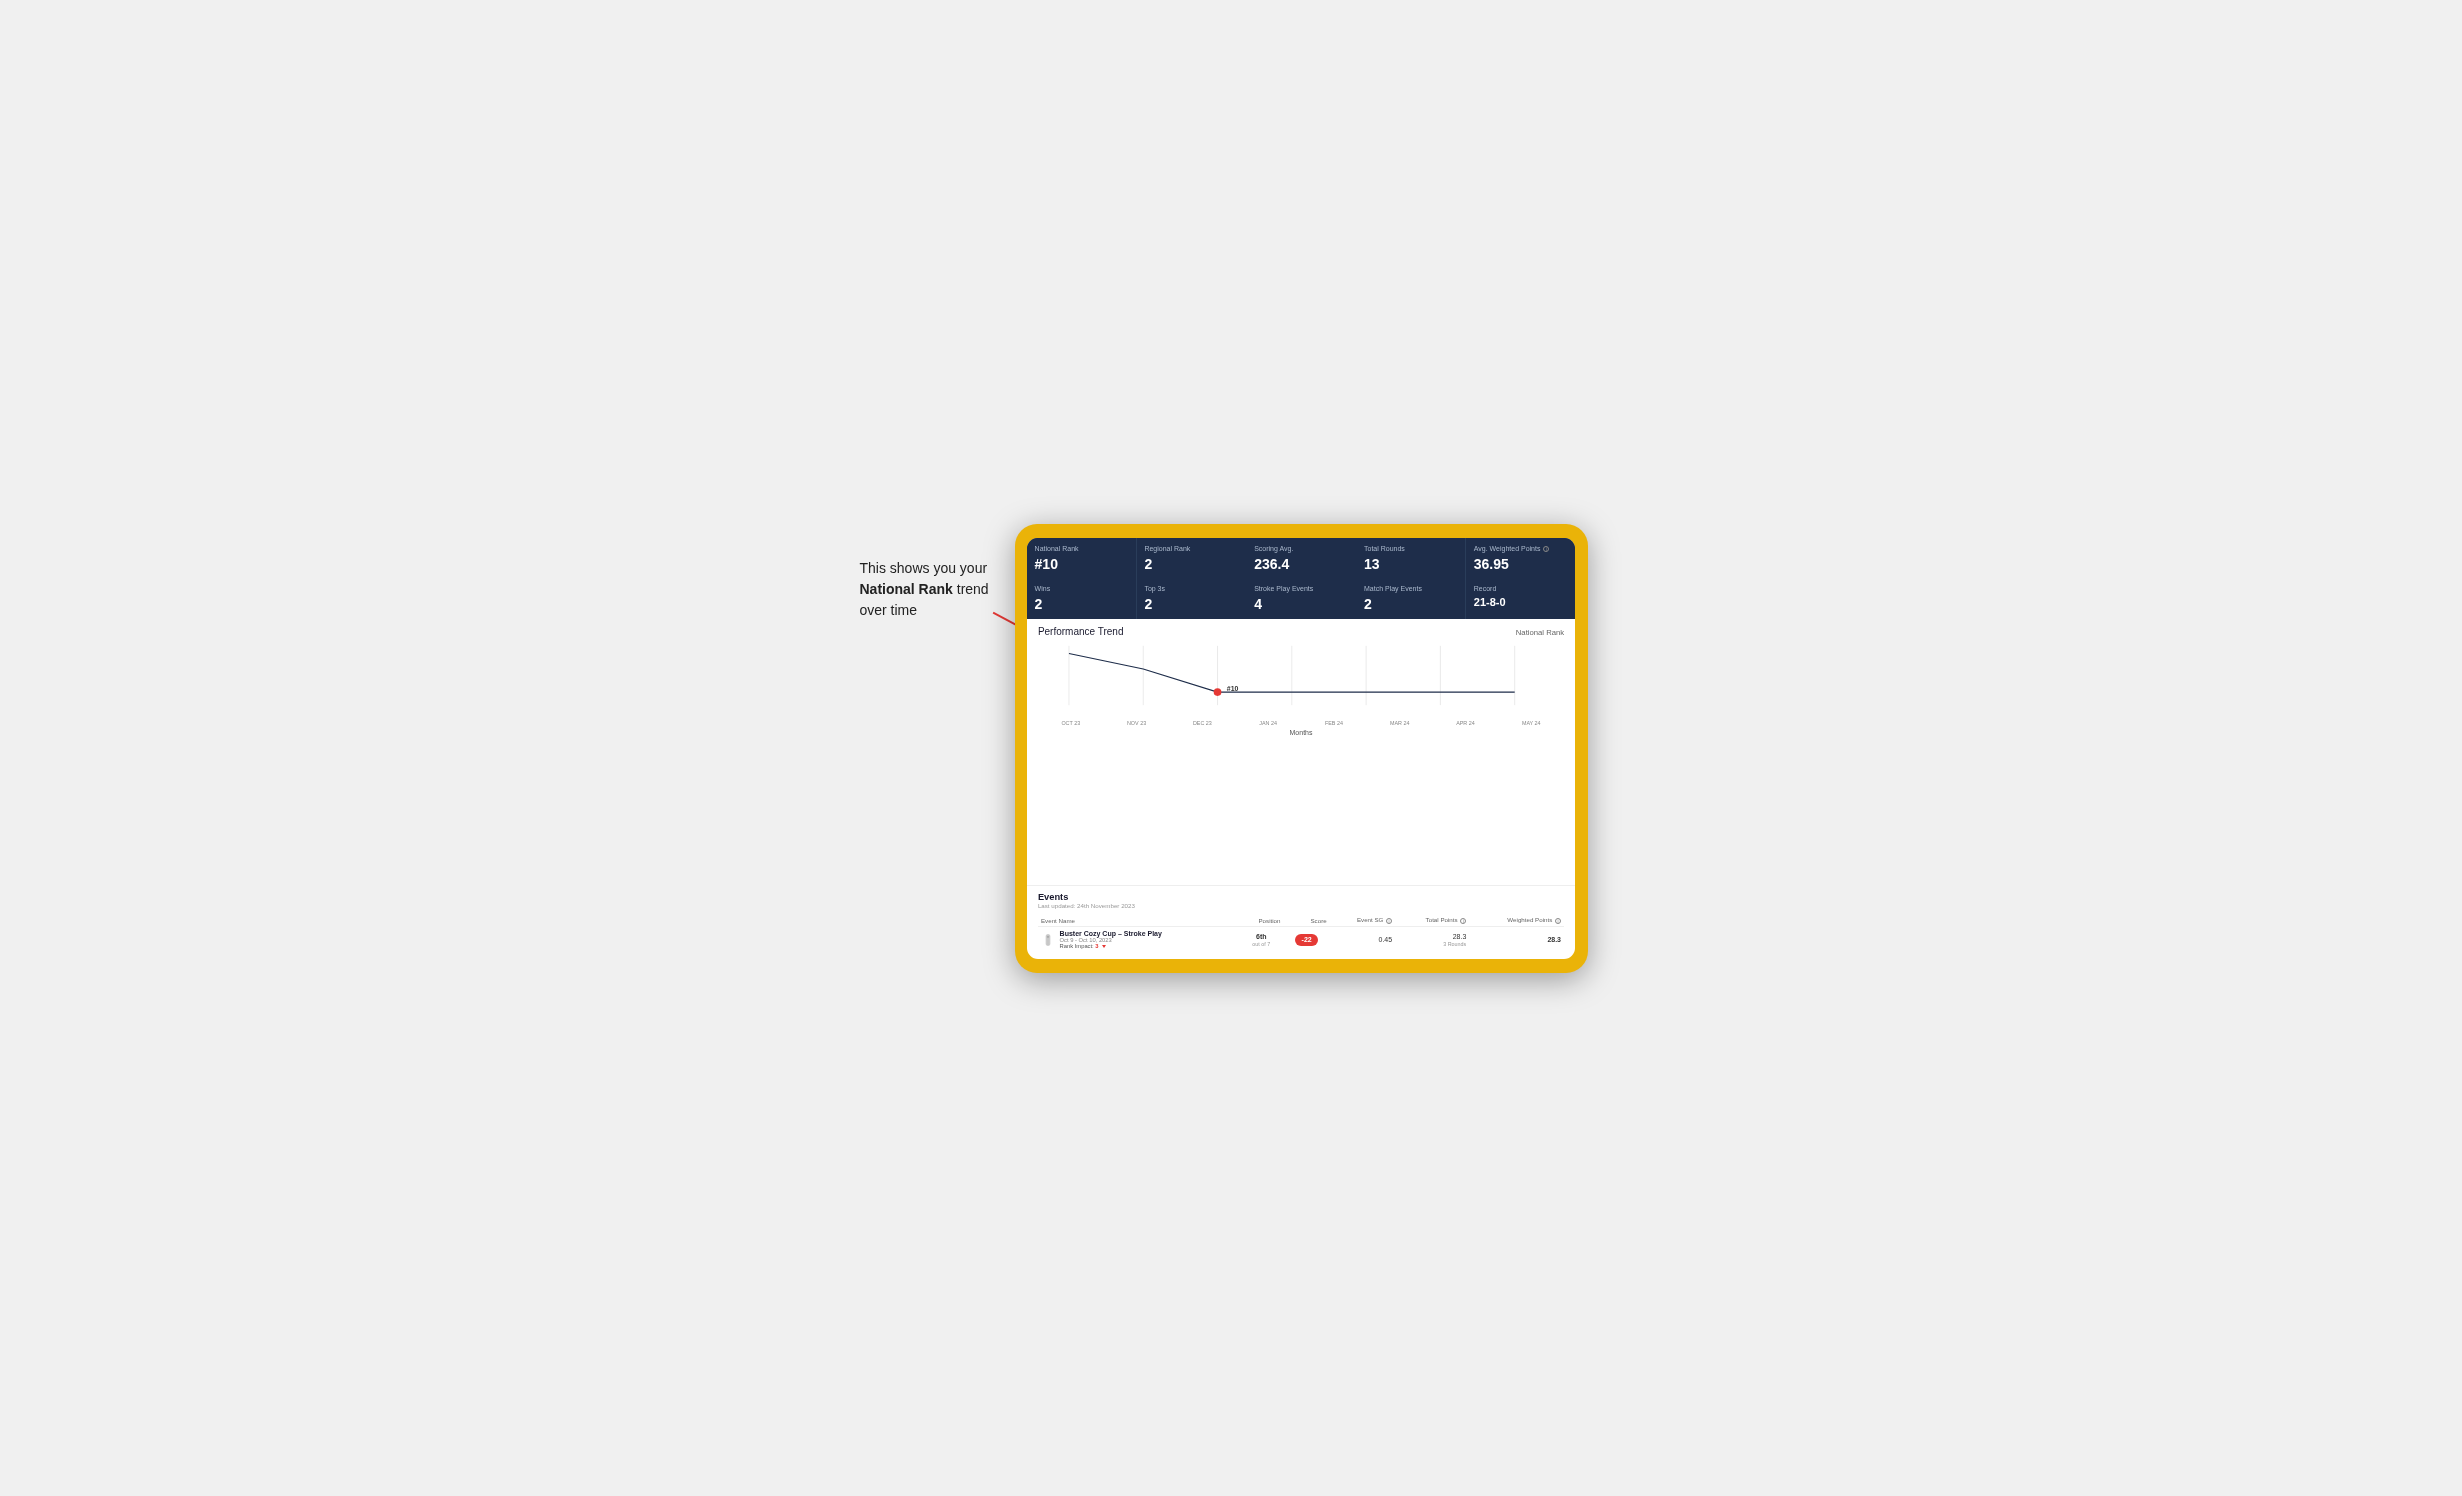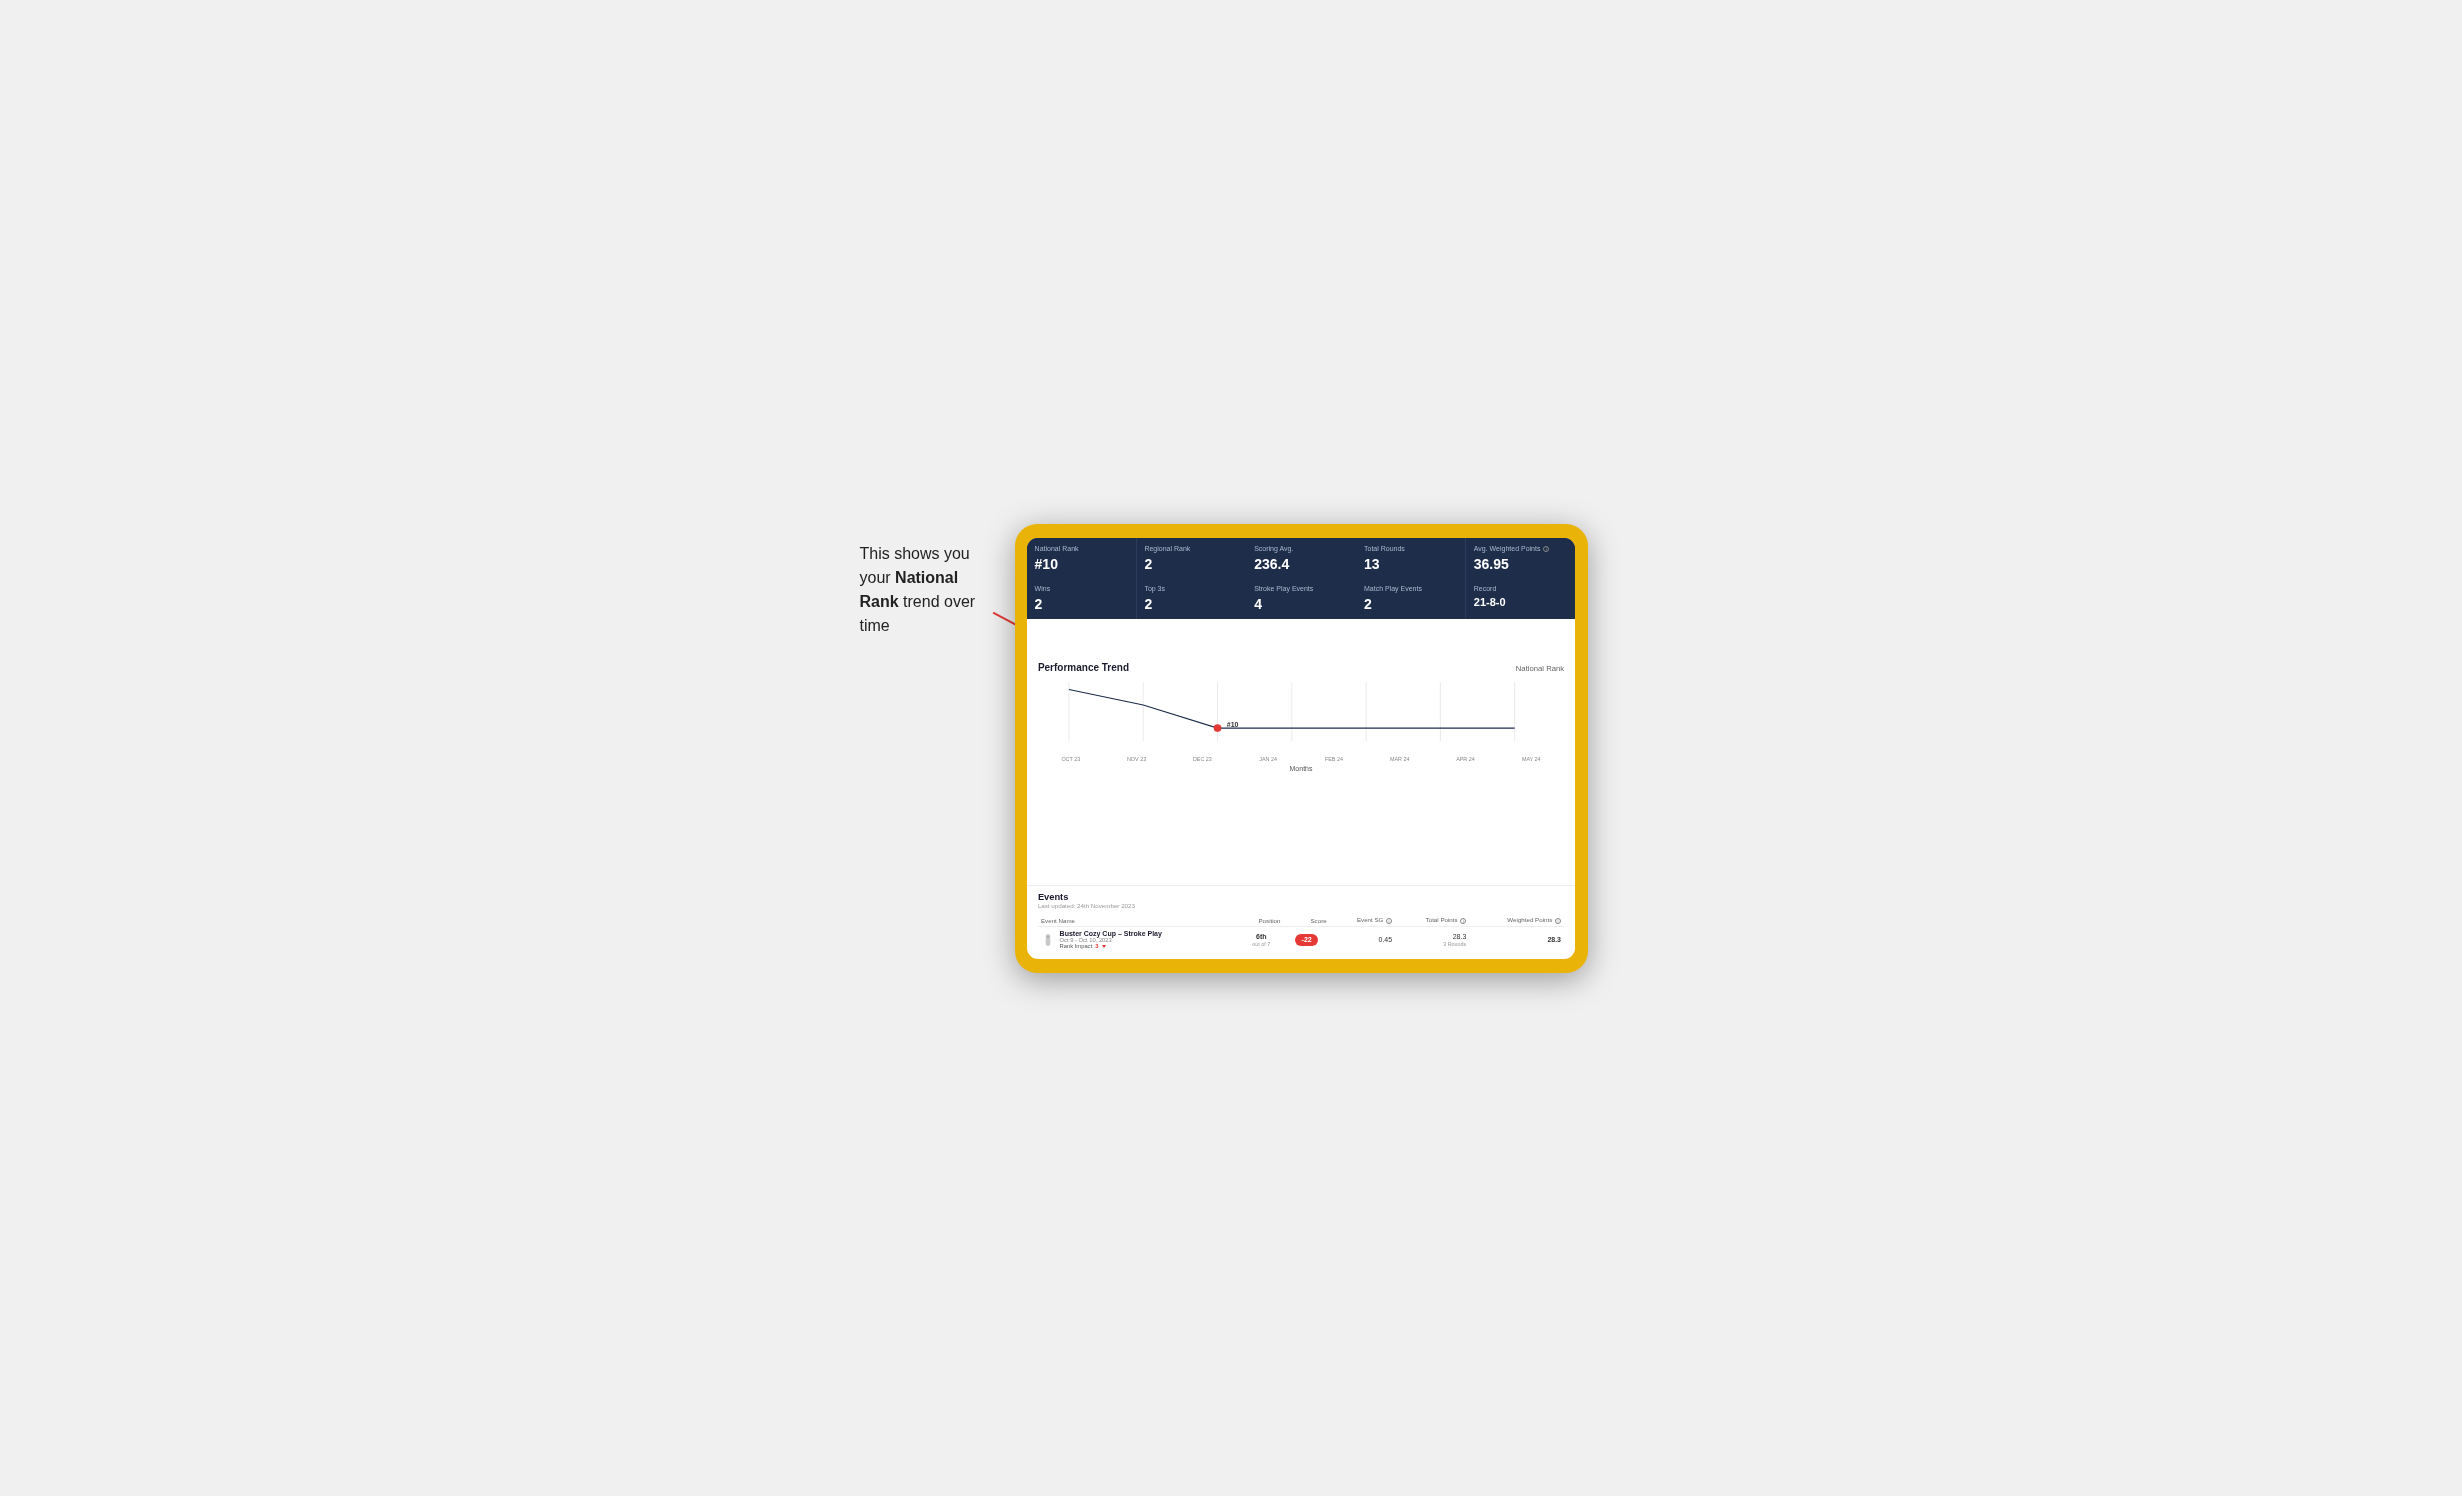--- a/index.html
+++ b/index.html
@@ -15,23 +15,23 @@
     .scene {
       position: relative;
       width: 743px;
       height: 480px;
     }
 
     
     .annotation {
       position: absolute;
       left: 0;
-      top: 34px;
+      top: 50px;
       width: 139px;
-      font-size: 16px;
+      font-size: 14px;
       color: #222;
       line-height: 1.5;
     }
     .annotation strong { font-weight: 700; }
 
     
     .arrow-svg {
       position: absolute;
       left: 0;
       top: 0;
@@ -113,23 +113,22 @@
 
     .perf-header {
       display: flex;
       justify-content: space-between;
       align-items: baseline;
       margin-bottom: 4.6px;
     }
 
     .perf-title {
       font-size: 10px;
-      font-weight: 700;
+      font-weight: 400;
       color: #1a1a2e;
-      margin-top: 36px;
     }
 
     .perf-label {
       font-size: 7.7px;
       color: #666;
     }
 
     
     .chart-container {
       width: 100%;

